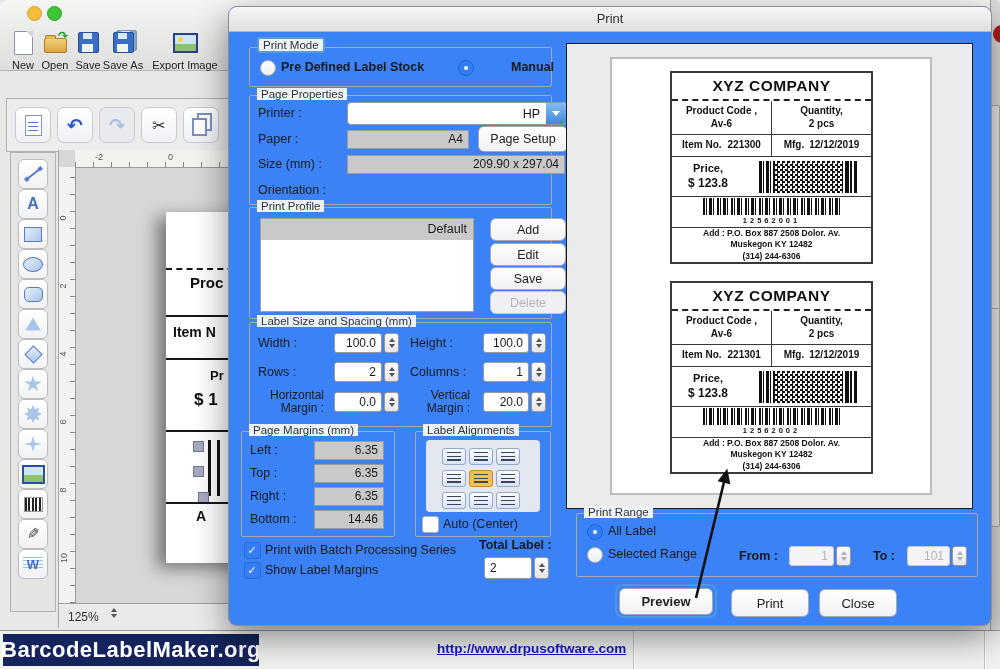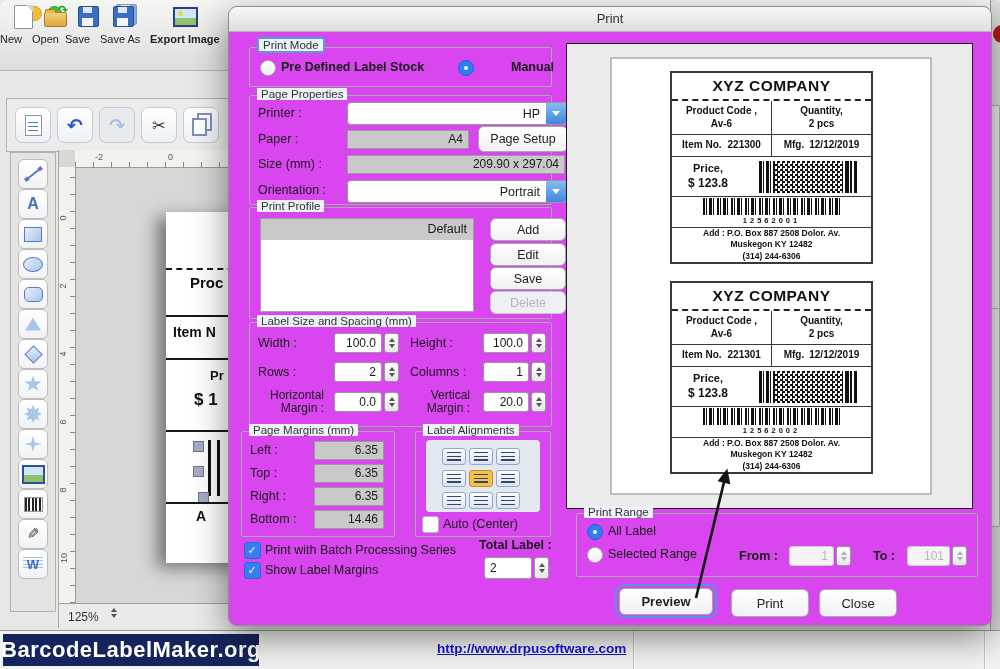--- a/index.html
+++ b/index.html
@@ -5,21 +5,21 @@
   html,body{margin:0;padding:0;background:#c9c9c9;}
   #screen{position:relative;width:1000px;height:669px;overflow:hidden;background:#e7e7e5;
     font-family:"Liberation Sans","DejaVu Sans",sans-serif;color:#1a1a1a;}
   .abs{position:absolute;}
   
   #topbar{left:0;top:0;width:990px;height:70px;background:linear-gradient(#f5f5f4,#dededc);
     border-bottom:1px solid #b5b5b3;border-radius:8px 0 0 0;}
   .tl{width:13px;height:13px;border-radius:50%;top:6px;}
   .tl-y{left:27px;background:#f6bd3c;border:1px solid #d9a32f;}
   .tl-g{left:47px;background:#3ec437;border:1px solid #2ea52c;}
-  .tbitem{top:4px;width:46px;}
+  .tbitem{top:30px;width:46px;text-align:center;}
   .tbitem .tlab{display:block;font-size:11px;color:#222;margin-top:3px;}
   .ticon{position:relative;width:26px;height:26px;margin:0 auto;display:block;}
   .i-page{position:absolute;left:4px;top:1px;width:17px;height:22px;background:#fff;border:1px solid #8a94a8;border-radius:1px;}
   .i-page::after{content:"";position:absolute;right:-1px;top:-1px;border-style:solid;border-width:0 7px 7px 0;border-color:transparent #cfd6e2 transparent transparent;}
   .i-folder{position:absolute;left:2px;top:8px;width:21px;height:13px;background:linear-gradient(#f3d07c,#dca63d);border:1px solid #a87f22;border-radius:2px;}
   .i-folder::before{content:"";position:absolute;left:0;top:-4px;width:9px;height:3px;background:#e7b851;border:1px solid #a87f22;border-bottom:none;border-radius:2px 2px 0 0;}
   .i-folder::after{content:"↷";position:absolute;right:-2px;top:-10px;color:#1f9e2c;font-size:12px;font-weight:bold;}
   .i-floppy{position:absolute;left:3px;top:2px;width:19px;height:19px;background:#3a6ec4;border:1px solid #27508f;border-radius:2px;}
   .i-floppy::before{content:"";position:absolute;left:4px;top:0;width:9px;height:6px;background:#dfe7f2;}
   .i-floppy::after{content:"";position:absolute;left:3px;bottom:0;width:11px;height:8px;background:#f2f4f8;}
@@ -66,21 +66,21 @@
   #brandbox{left:3px;top:3px;width:256px;height:32px;background:#15245c;display:flex;align-items:center;justify-content:center;}
   #brandbox span{color:#fff;font-size:22px;font-weight:600;letter-spacing:.5px;}
   #site-link{left:437px;top:10px;font-size:13.5px;font-weight:bold;color:#1515cf;text-decoration:underline;cursor:pointer;}
   .fdiv{top:0;width:0;height:39px;border-left:1px solid #c2c2c0;border-right:1px solid #fdfdfd;}
   
   #rstrip{left:990px;top:0;width:10px;height:630px;background:#dcdcda;border-left:1px solid #9a9a98;border-radius:0 8px 0 0;}
   #redcircle{left:993px;top:25px;width:18px;height:18px;border-radius:50%;background:#b31b1b;}
   #rscroll{left:991px;top:105px;width:7px;height:420px;background:#ececea;border:1px solid #b0b0ae;border-radius:2px;}
   #rscroll::after{content:"";position:absolute;left:0;right:0;top:48%;border-top:1px solid #b0b0ae;}
   
-  #dialog{left:228px;top:6px;width:762px;height:618px;background:#d946ef;border:1px solid #8e8e8e;border-radius:9px;
+  #dialog{left:228px;top:6px;width:762px;height:618px;background:#3b82f6;border:1px solid #8e8e8e;border-radius:9px;
     box-shadow:0 12px 34px rgba(0,0,0,.45);}
   #dlg-title{left:0;top:0;width:100%;height:24px;background:linear-gradient(#f7f7f7,#dfdfdf);border-bottom:1px solid #b6b6b6;
     border-radius:8px 8px 0 0;text-align:center;font-size:13px;color:#333;line-height:24px;}
   .grp{position:absolute;border:1px solid #a8a8a8;border-radius:2px;text-align:right;}
   .glab{position:absolute;top:-8px;left:7px;background:#edf1f8;padding:0 4px;font-size:11.5px;color:#333;white-space:nowrap;}
   .glab.focus{border:2px solid #5b9bd5;border-radius:3px;top:-11px;}
   .flab{position:absolute;font-size:12.5px;color:#1a1a1a;white-space:nowrap;}
   .b{font-weight:600;}
   .radio{position:absolute;width:14px;height:14px;border-radius:50%;background:linear-gradient(#fff,#eeeef0);border:1px solid #b2b2b6;}
   .radio.on{background:#2e7cf6;border-color:#2365d6;}
@@ -157,21 +157,21 @@
         </span>
       <span class="tlab">Save</span>
     </div>
     <div class="abs tbitem" style="left:100px;">
       <span class="ticon">
           <span class="i-floppy ghost"></span>
           <span class="i-floppy"></span>
         </span>
       <span class="tlab">Save As</span>
     </div>
-    <div class="abs tbitem" style="left:150px;width:70px;font-weight:bold;">
+    <div class="abs tbitem" style="left:150px;width:70px;">
       <span class="ticon">
           <span class="i-img"></span>
         </span>
       <span class="tlab">Export Image</span>
     </div>
   </div>
 
   <div id="editbar" class="abs">
     <div class="abs ebtn" style="left:8px;">
         <span class="i-doclines"></span>
@@ -305,26 +305,20 @@
         <span class="combo-cap">
             <i class="cdn"></i>
           </span>
       </span>
       <span class="flab" style="left:8px;top:36px;">Paper :</span>
       <span class="gfield" style="left:97px;top:34px;width:110px;">A4</span>
       <span class="btn" style="left:228px;top:30px;width:88px;height:24px;">Page Setup</span>
       <span class="flab" style="left:8px;top:61px;">Size (mm) :</span>
       <span class="gfield" style="left:97px;top:59px;width:206px;">209.90 x 297.04</span>
       <span class="flab" style="left:8px;top:87px;">Orientation :</span>
-      <span class="combo" style="left:97px;top:84px;width:218px;">
-        <span class="combo-val">Portrait</span>
-        <span class="combo-cap">
-            <i class="cdn"></i>
-          </span>
-      </span>
     </div>
 
     <div class="grp" style="left:20px;top:200px;width:301px;height:110px;">
       <span class="glab">Print Profile</span>
       <div class="listbox" style="left:10px;top:10px;width:212px;height:92px;">
         <div class="listrow">Default</div>
       </div>
       <span class="btn" style="left:240px;top:10px;width:74px;height:21px;">Add</span>
       <span class="btn" style="left:240px;top:35px;width:74px;height:21px;">Edit</span>
       <span class="btn" style="left:240px;top:59px;width:74px;height:21px;">Save</span>

